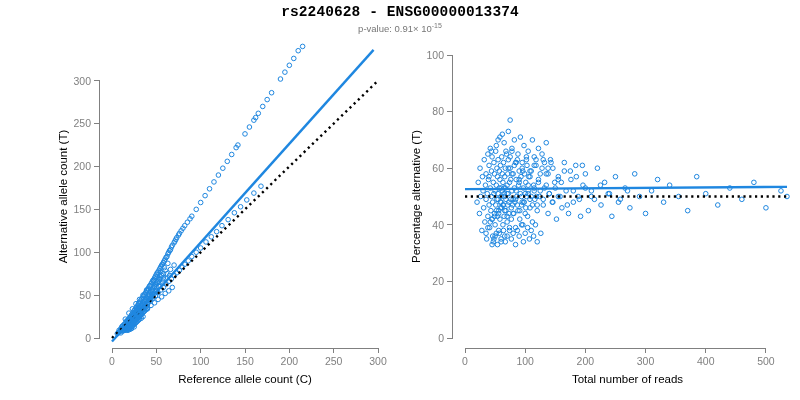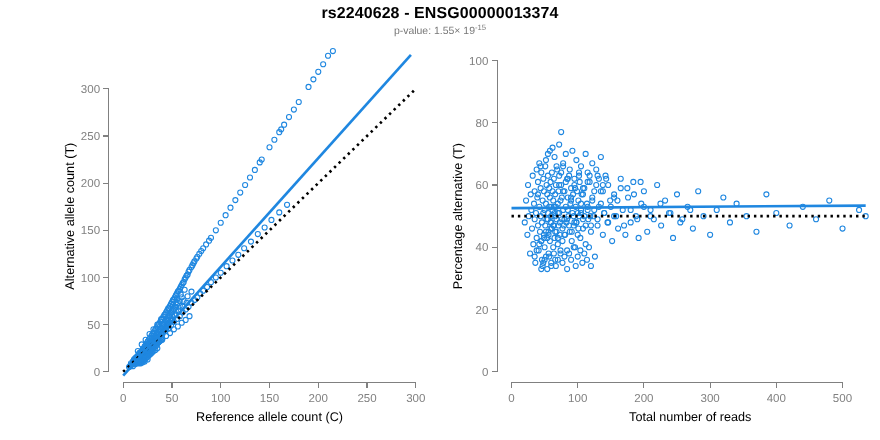--- a/index.html
+++ b/index.html
@@ -26,20 +26,21 @@
     left: 0;
     width: 800px;
     text-align: center;
   }
   #fig-title {
     font-size: 14.5px;
     font-weight: bold;
     letter-spacing: 0.1px;
     color: #000000;
     line-height: 17px;
+    font-family: Liberation Mono, monospace;
   }
   #fig-subtitle {
     font-size: 9.5px;
     color: #777777;
     line-height: 13px;
     margin-top: 1px;
   }
   #fig-subtitle sup {
     font-size: 7px;
     vertical-align: super;
@@ -80,21 +81,21 @@
   .fitline { fill: none; stroke-width: 2.4; stroke-linecap: butt; }
   .refline { fill: none; stroke-width: 2.4; stroke-linecap: butt; stroke-dasharray: 2.2 3.6; }
 </style>
 </head>
 <body>
 
 <div id="figure">
 
   <div id="title-block">
     <div id="fig-title">rs2240628 - ENSG00000013374</div>
-    <div id="fig-subtitle"><span>p-value: 1.55× 19</span><sup>-15</sup></div>
+    <div id="fig-subtitle"><span>p-value: 0.91× 10</span><sup>-15</sup></div>
   </div>
 
   <div class="panel" id="panel-left">
     <svg id="svg-left" viewBox="0 0 400 400">
         <defs>
           <clipPath id="svg-left-clip">
             <rect x="98" y="41" width="294" height="311"></rect>
           </clipPath>
         </defs>
         <g clip-path="url(#svg-left-clip)">

